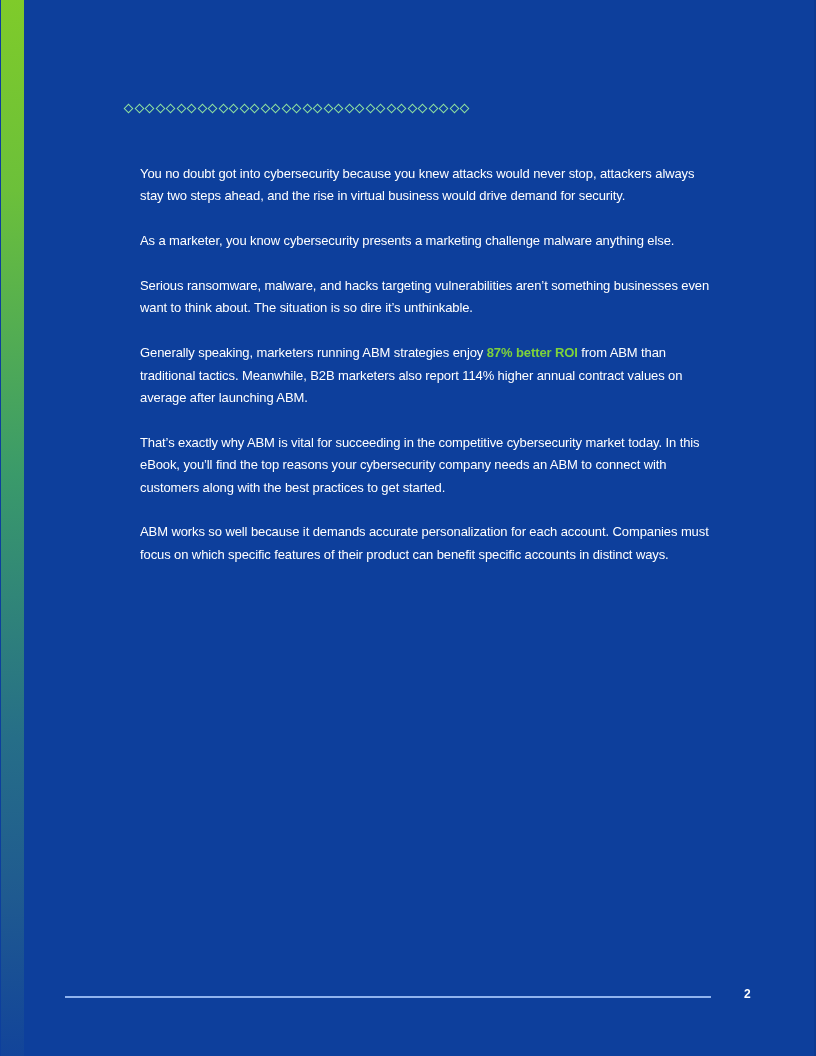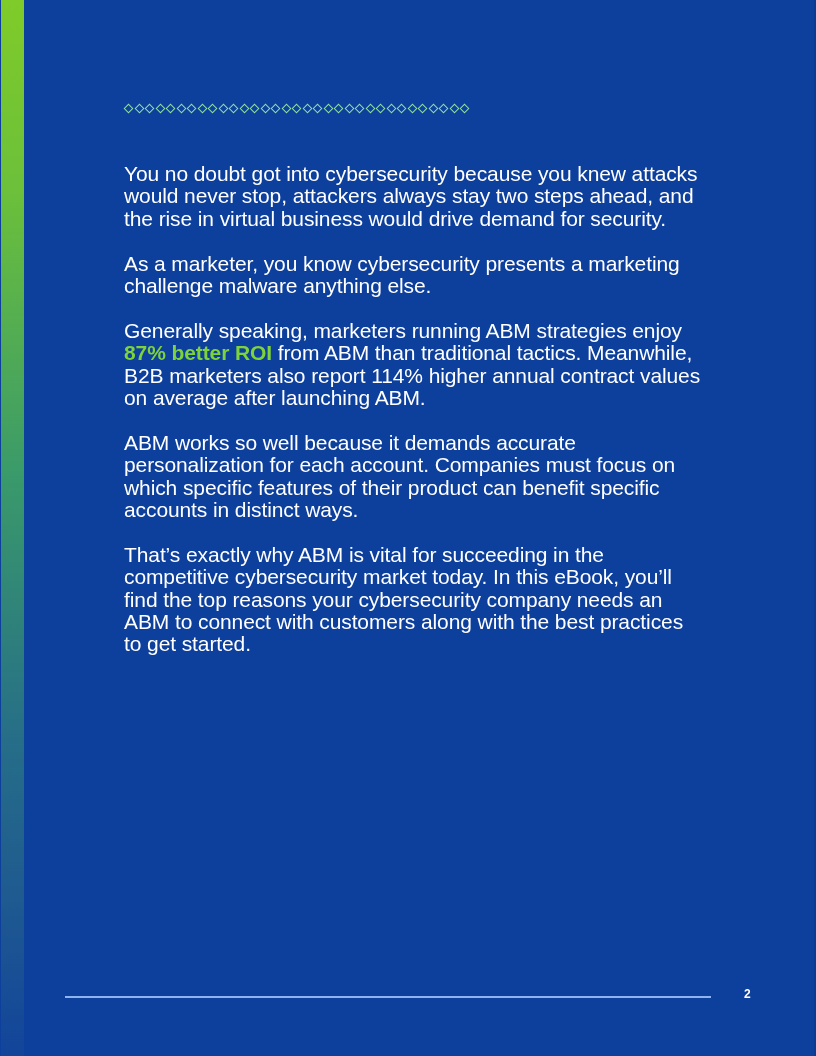--- a/index.html
+++ b/index.html
@@ -42,25 +42,25 @@
       width: 7px;
       height: 7px;
       border: 1.4px solid #8fe0a0;
       transform: rotate(45deg);
       margin-right: 3.5px;
       box-sizing: border-box;
       flex: 0 0 auto;
     }
     .content {
       position: absolute;
-      left: 124px;
+      left: 140px;
       top: 163px;
       width: 580px;
       color: #ffffff;
-      font-size: 21px;
+      font-size: 13px;
       line-height: 22.4px;
       letter-spacing: -0.1px;
     }
     .content p {
       margin: 0 0 22.4px 0;
     }
     .highlight {
       color: #7ed33b;
       font-weight: bold;
     }
@@ -119,19 +119,20 @@
     <span class="diamond" style="border-color: rgb(143, 224, 160);"></span>
     <span class="diamond" style="border-color: rgb(143, 224, 160);"></span>
     <span class="diamond" style="border-color: rgb(143, 224, 160);"></span>
     <span class="diamond" style="border-color: rgb(143, 224, 160);"></span>
     <span class="diamond" style="border-color: rgb(143, 224, 160);"></span>
   </div>
 
 <div class="content">
   <p>You no doubt got into cybersecurity because you knew attacks would never stop, attackers always stay two steps ahead, and the rise in virtual business would drive demand for security.</p>
   <p>As a marketer, you know cybersecurity presents a marketing challenge malware anything else.</p>
+  <p>Serious ransomware, malware, and hacks targeting vulnerabilities aren’t something businesses even want to think about. The situation is so dire it’s unthinkable.</p>
   <p><span>Generally speaking, marketers running ABM strategies enjoy </span><span class="highlight">87% better ROI</span><span> from ABM than traditional tactics. Meanwhile, B2B marketers also report 114% higher annual contract values on average after launching ABM.</span></p>
+  <p>That’s exactly why ABM is vital for succeeding in the competitive cybersecurity market today. In this eBook, you’ll find the top reasons your cybersecurity company needs an ABM to connect with customers along with the best practices to get started.</p>
   <p>ABM works so well because it demands accurate personalization for each account. Companies must focus on which specific features of their product can benefit specific accounts in distinct ways.</p>
-  <p>That’s exactly why ABM is vital for succeeding in the competitive cybersecurity market today. In this eBook, you’ll find the top reasons your cybersecurity company needs an ABM to connect with customers along with the best practices to get started.</p>
 </div>
 
 <div class="footer-rule"></div>
 <div class="page-number">2</div>
 
 </body></html>

